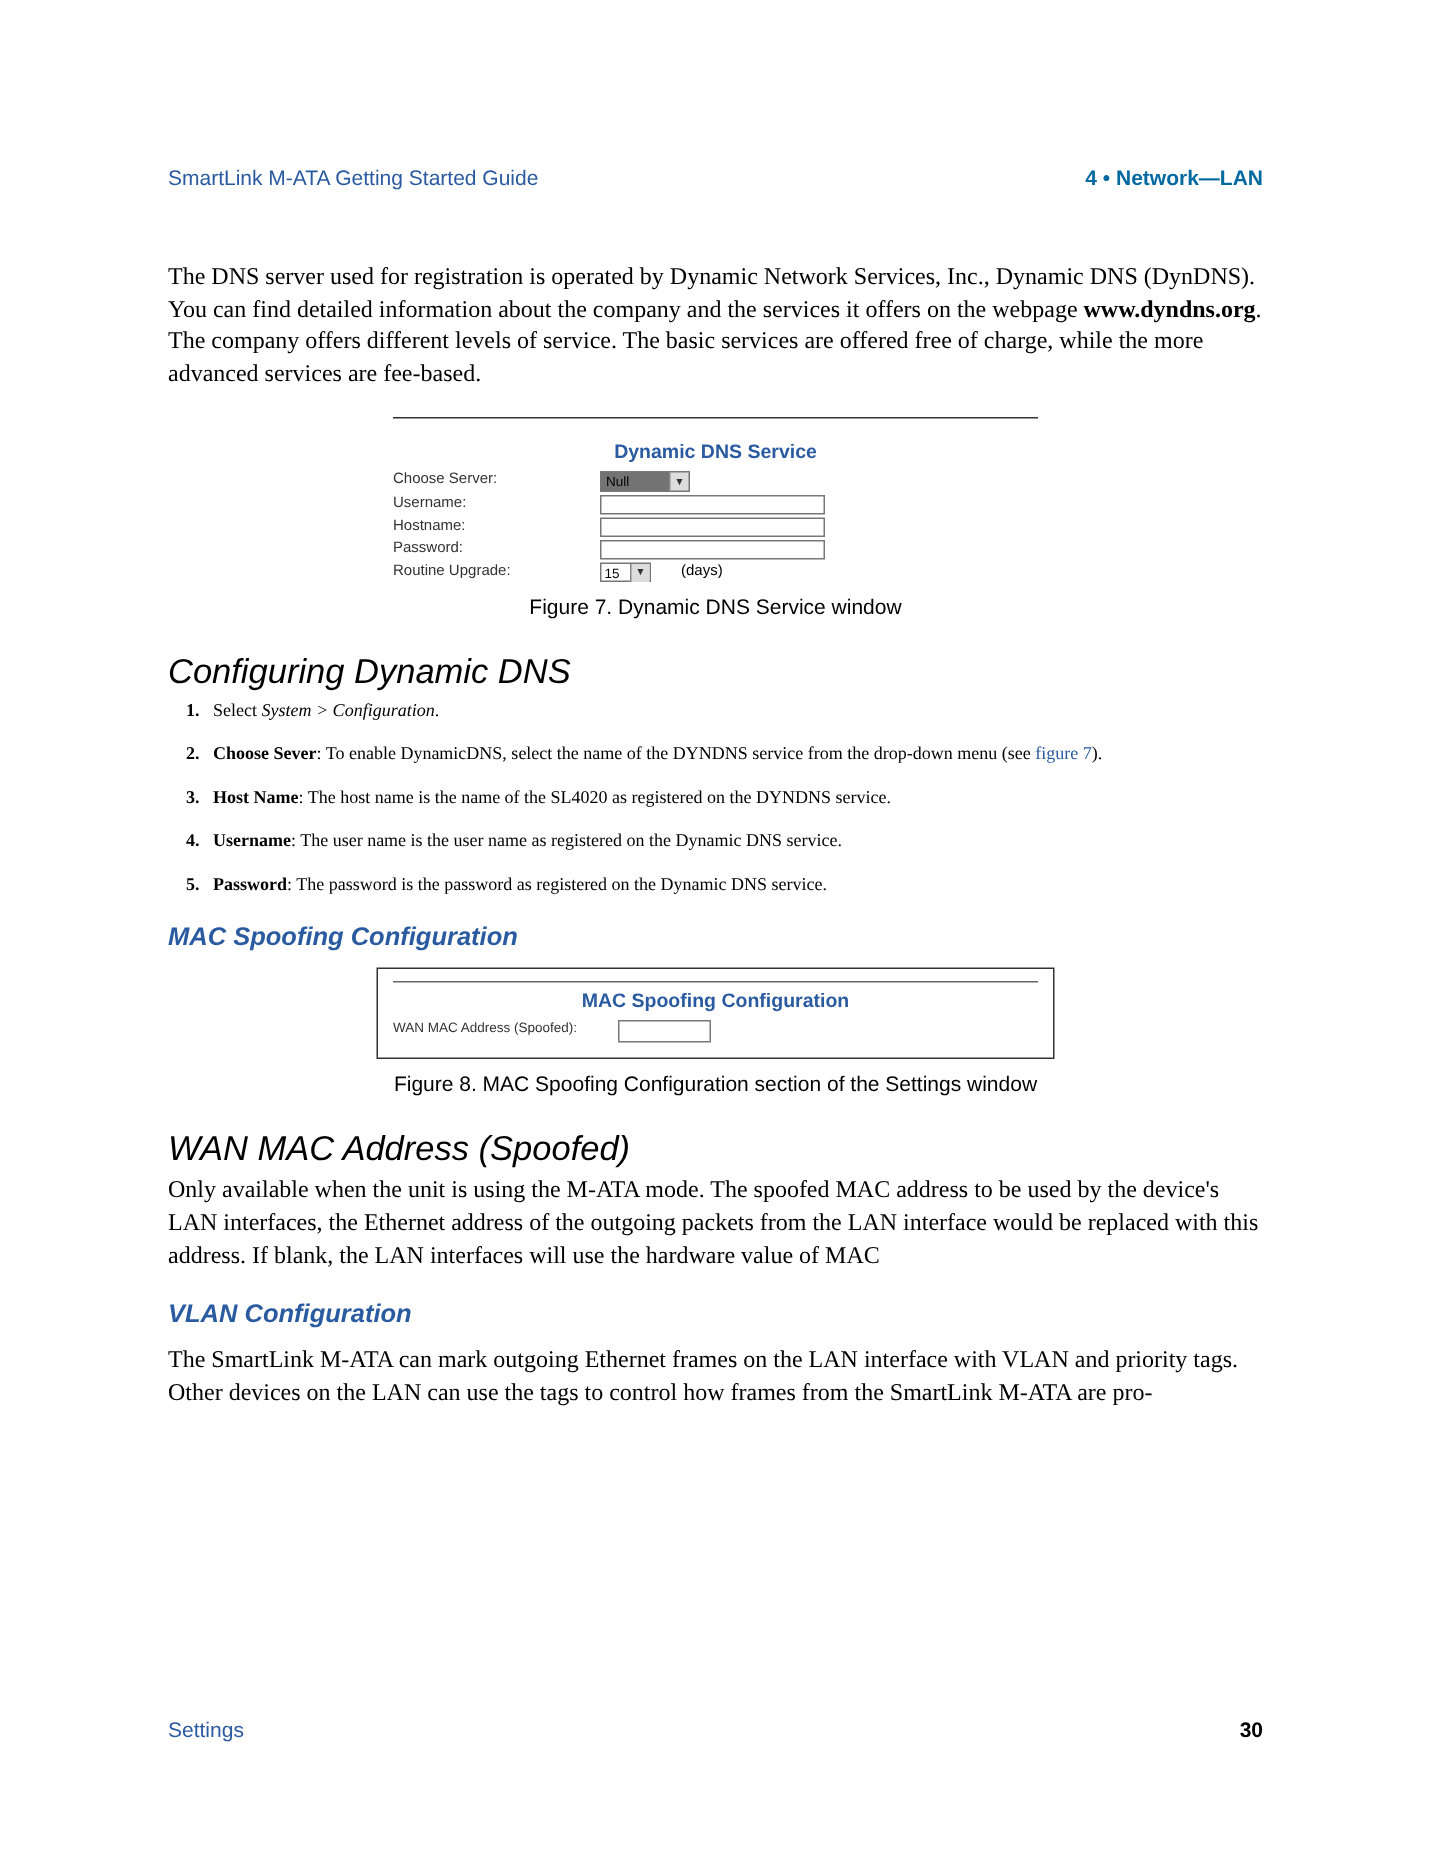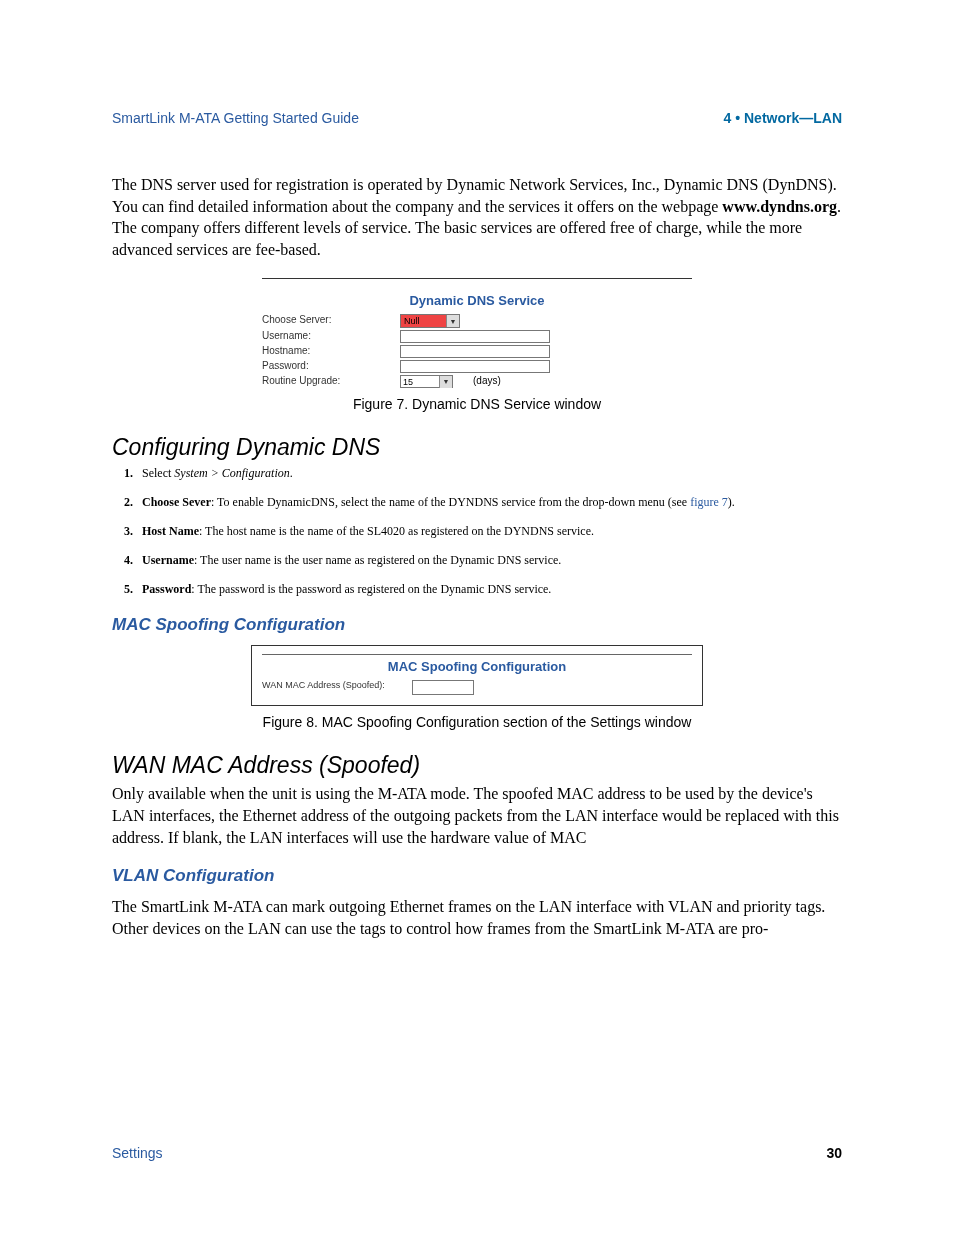--- a/index.html
+++ b/index.html
@@ -65,21 +65,21 @@
     border: 1px solid #777;
     background: #fff;
     height: 13px;
     width: 150px;
     font-size: 9px;
     padding: 0 2px;
     box-sizing: border-box;
   }
   .fig-select {
     border: 1px solid #777;
-    background: #ef4444;
+    background: #737373;
     height: 14px;
     width: 60px;
     font-size: 9px;
     display: inline-flex;
     align-items: center;
     justify-content: space-between;
     padding: 0 0 0 3px;
     box-sizing: border-box;
   }
   .sel-arrow {
@@ -88,21 +88,21 @@
     background: #ddd;
     border-left: 1px solid #888;
     display: flex; align-items: center; justify-content: center;
     font-size: 7px;
     color: #333;
   }
   .fig-select-sm {
     border: 1px solid #777;
     background: #fff;
     height: 13px;
-    width: 53px;
+    width: 34px;
     font-size: 9px;
     display: inline-flex;
     align-items: center;
     justify-content: space-between;
     padding: 0 0 0 2px;
     box-sizing: border-box;
   }
   .days-txt { font-size: 10px; margin-left: 20px; }
   .fig-caption {
     text-align: center;

